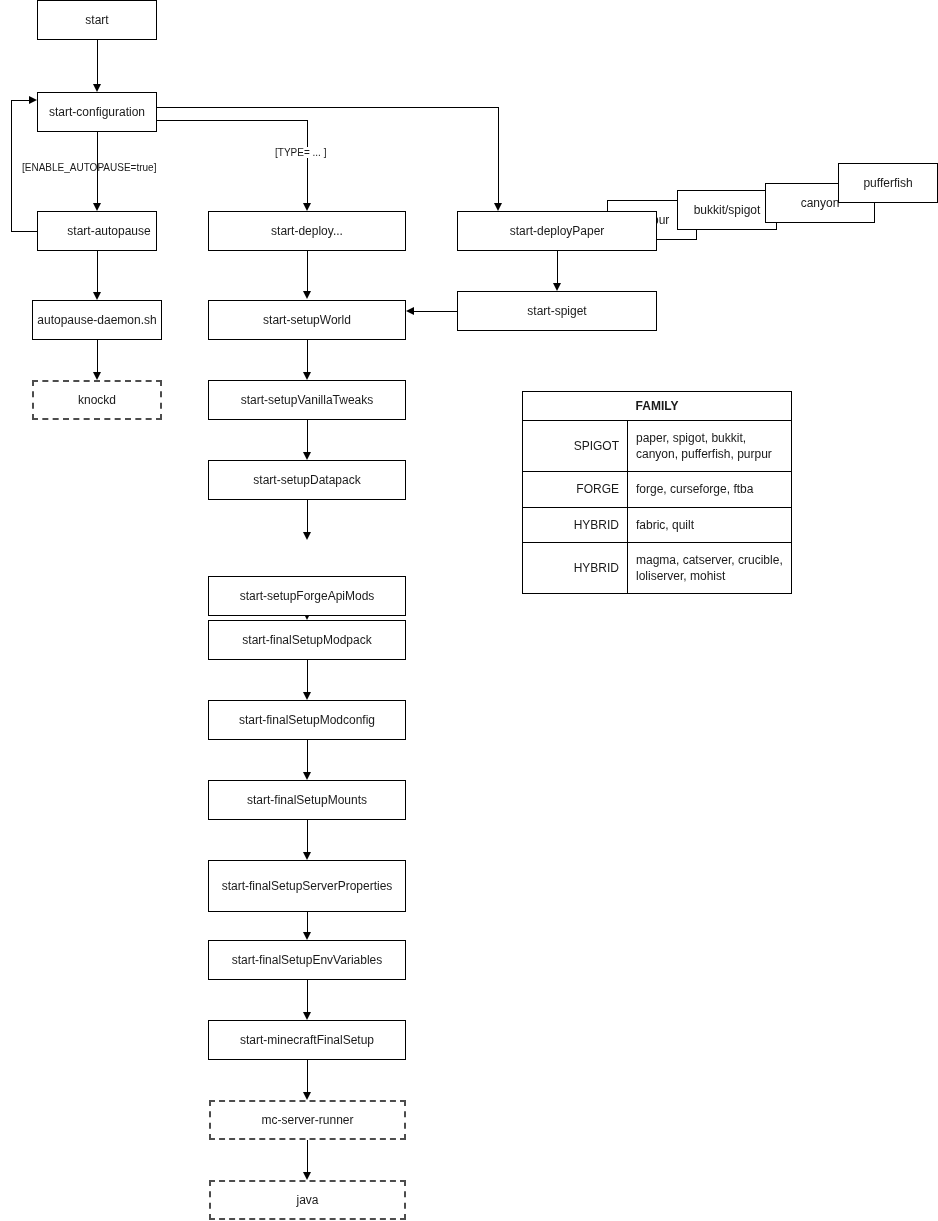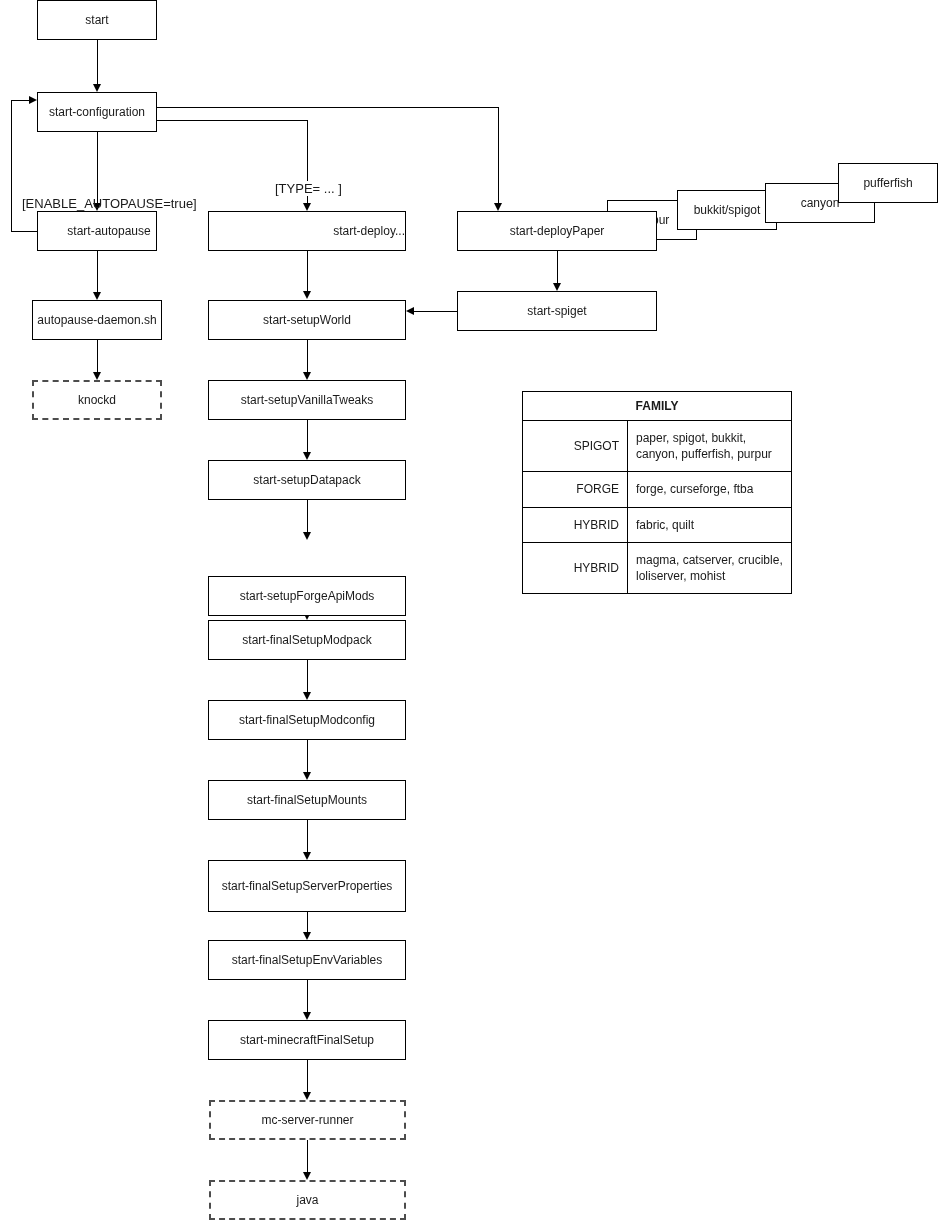--- a/index.html
+++ b/index.html
@@ -43,26 +43,25 @@
     background: #ffffff;
     display: flex;
     align-items: center;
     justify-content: center;
     text-align: center;
     font-size: 12px;
     color: #1a1a1a;
   }
   .edge-label {
     position: absolute;
-    font-size: 13px;
+    font-size: 10px;
     color: #1a1a1a;
     white-space: nowrap;
     z-index: 6;
     background: transparent;
-    margin-top: 34px;
   }
   
   .hline {
     position: absolute;
     height: 0;
     border-top: 1px solid #000000;
     z-index: 2;
   }
   .vline {
     position: absolute;
@@ -176,21 +175,21 @@
 
   <div class="hline" style="left:157px; top:107px; width:341px;"></div>
   <div class="vline" style="left:498px; top:107px; height:96px;"></div>
   <div class="arrow-down" style="left:493.5px; top:203px;"></div>
 
   <div class="hline" style="left:157px; top:120px; width:150px;"></div>
   <div class="vline" style="left:307px; top:120px; height:83px;"></div>
   <div class="arrow-down" style="left:302.5px; top:203px;"></div>
   <div class="edge-label" style="left:273px; top:147px; background:#ffffff; padding:0 2px;">[TYPE= ... ]</div>
 
-  <div class="node" style="left:208px; top:211px; width:198px; height:40px;justify-content:flex-end;">
+  <div class="node" style="left:208px; top:211px; width:198px; height:40px;">
     <span>start-deploy...</span>
   </div>
 
   <div class="vline" style="left:307px; top:251px; height:41px;"></div>
   <div class="arrow-down" style="left:302.5px; top:291px;"></div>
 
   <div class="node" style="left:208px; top:300px; width:198px; height:40px;">
     <span>start-setupWorld</span>
   </div>
 

